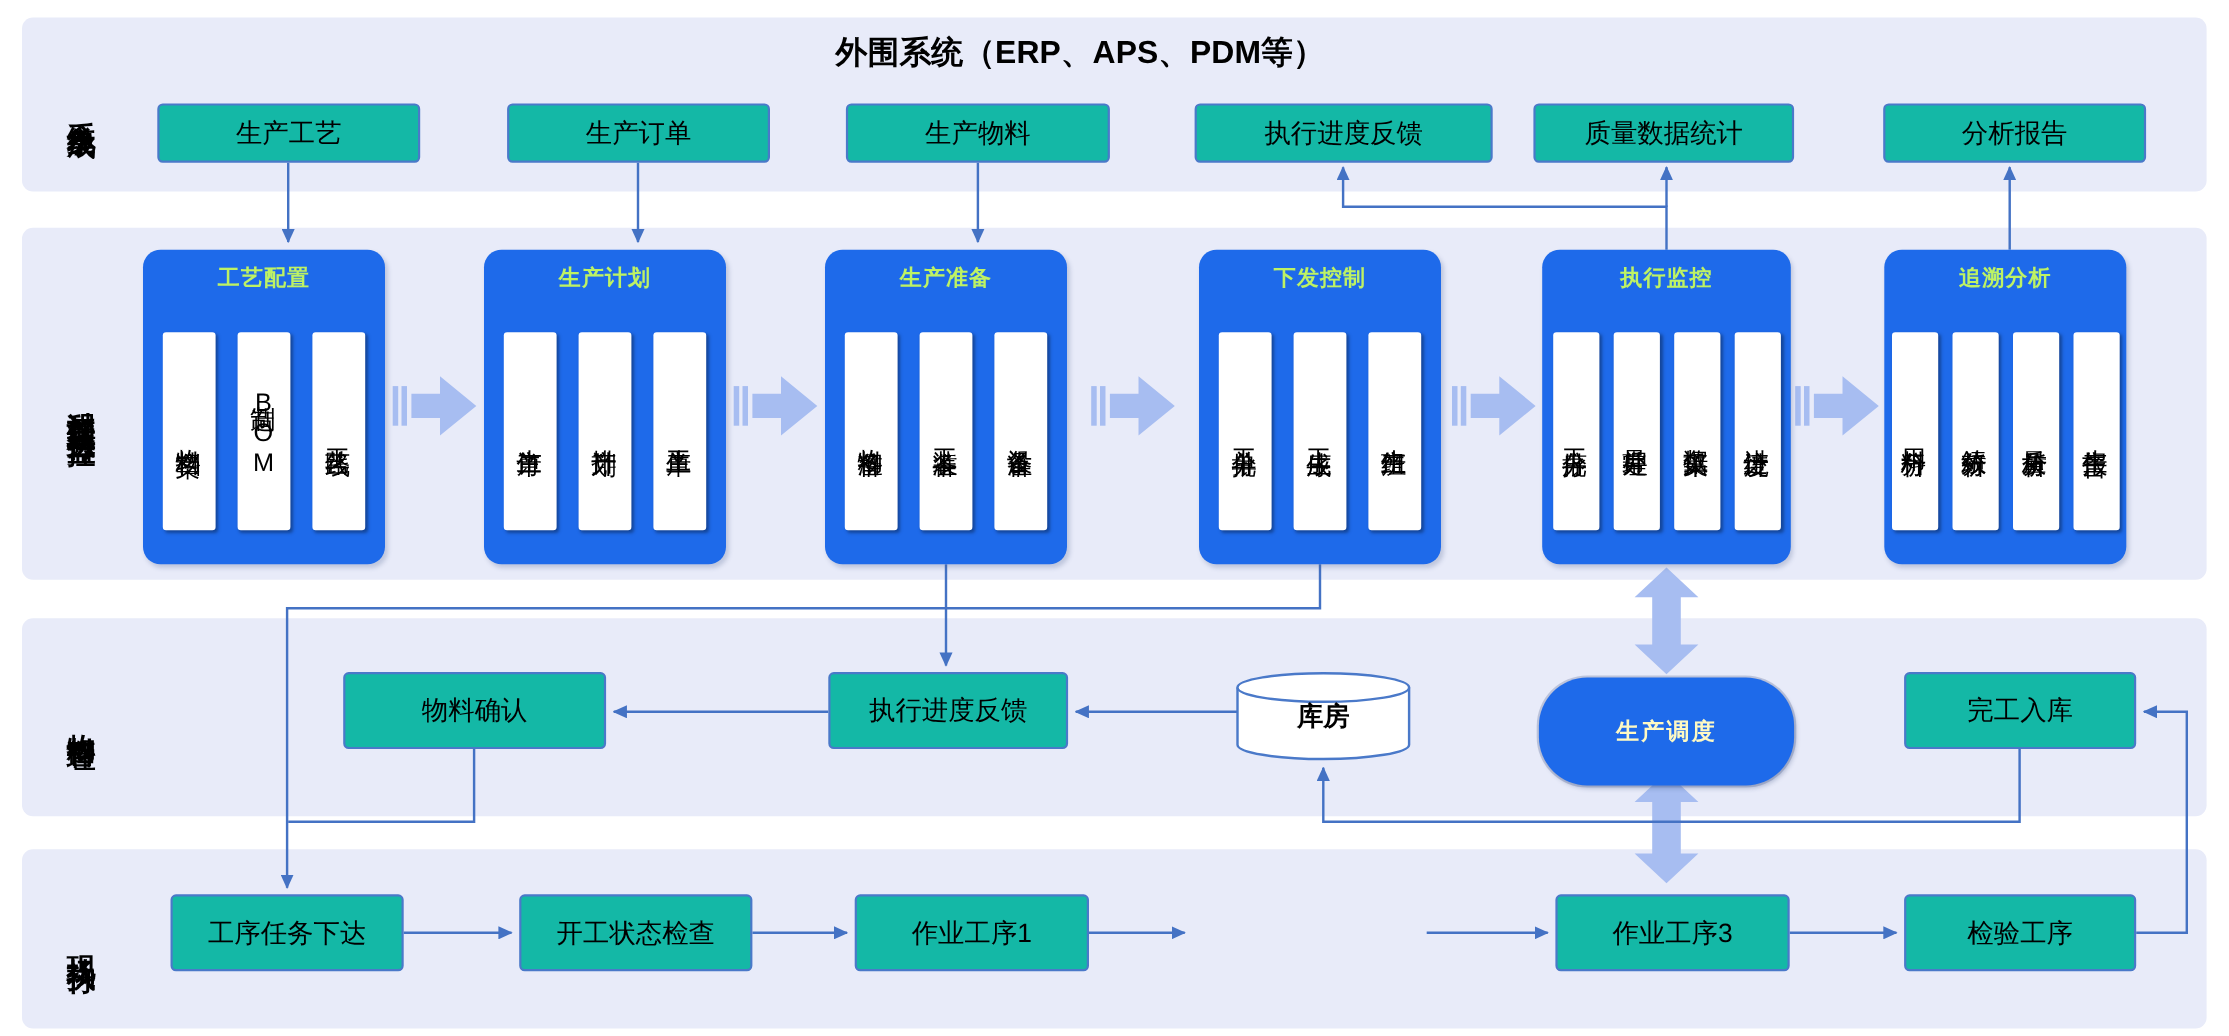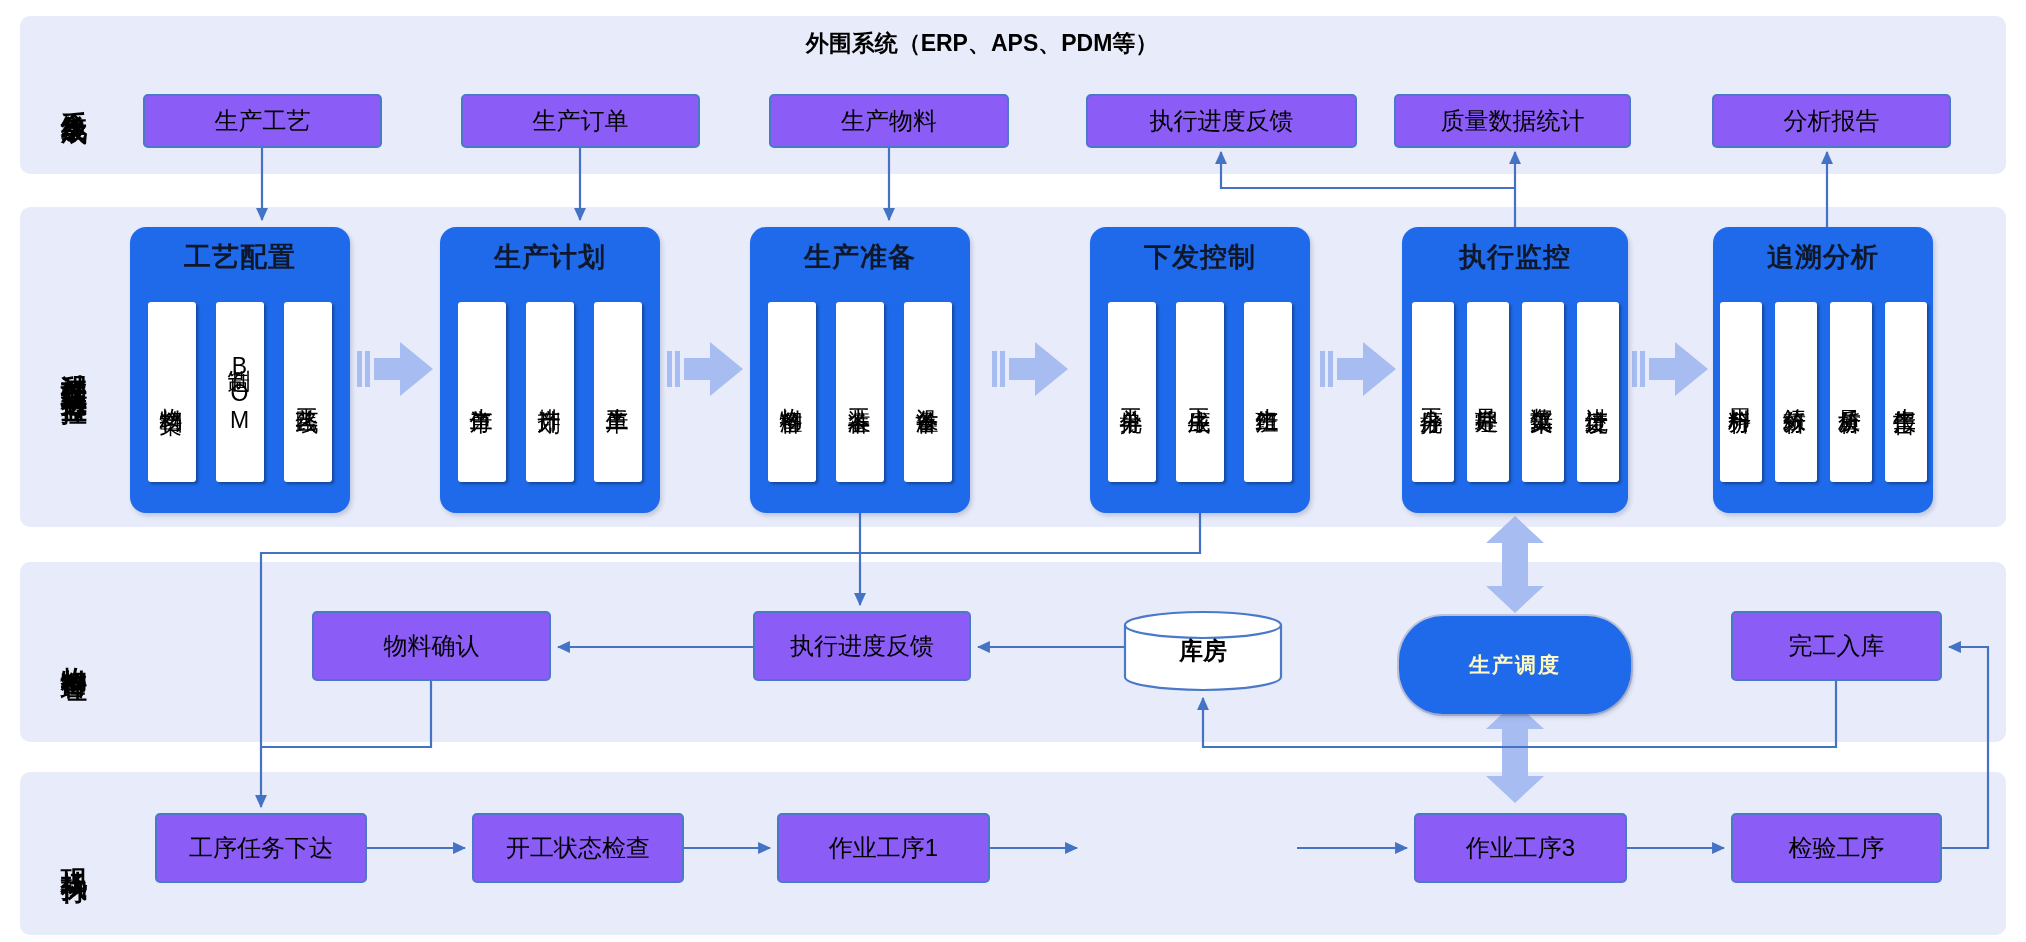--- a/index.html
+++ b/index.html
@@ -9,34 +9,34 @@
   }
   .band{position:absolute;left:20px;width:1986px;background:#E8EBF9;border-radius:10px;}
   .band-label{
     position:absolute;left:58px;width:34px;top:0;bottom:0;
     display:flex;align-items:center;justify-content:center;
     writing-mode:vertical-rl;text-orientation:upright;
     font-size:26px;font-weight:bold;letter-spacing:3px;color:#000;
   }
   .diagram-title{
     position:absolute;left:982px;top:28px;transform:translateX(-50%);
-    font-size:23px;font-weight:bold;white-space:nowrap;color:#000;
+    font-size:29px;font-weight:bold;white-space:nowrap;color:#000;
   }
   .obox{ 
-    position:absolute;background:#8b5cf6;border:2px solid #4A79C9;border-radius:5px;
+    position:absolute;background:#14b8a6;border:2px solid #4A79C9;border-radius:5px;
     display:flex;align-items:center;justify-content:center;
     font-size:24px;color:#000;box-sizing:border-box;
   }
   .module{
     position:absolute;top:227px;height:286px;background:#1E6AEA;border-radius:16px;
     box-shadow:2px 3px 4px rgba(70,90,140,0.25);
   }
   .module-header{
     position:absolute;top:12px;left:0;right:0;text-align:center;
-    color:#0f172a;font-size:27px;font-weight:bold;letter-spacing:1px;
+    color:#bef264;font-size:20px;font-weight:bold;letter-spacing:1px;
   }
   .module-cols{
     position:absolute;top:75px;left:0;right:0;height:180px;
     display:flex;align-items:stretch;justify-content:center;gap:20px;
   }
   .module-cols.four{gap:13px;}
   .mcol{
     width:48px;background:#fff;border-radius:3px;box-shadow:2px 2px 3px rgba(0,0,0,0.35);
     display:flex;align-items:center;justify-content:center;
     writing-mode:vertical-rl;text-orientation:upright;

